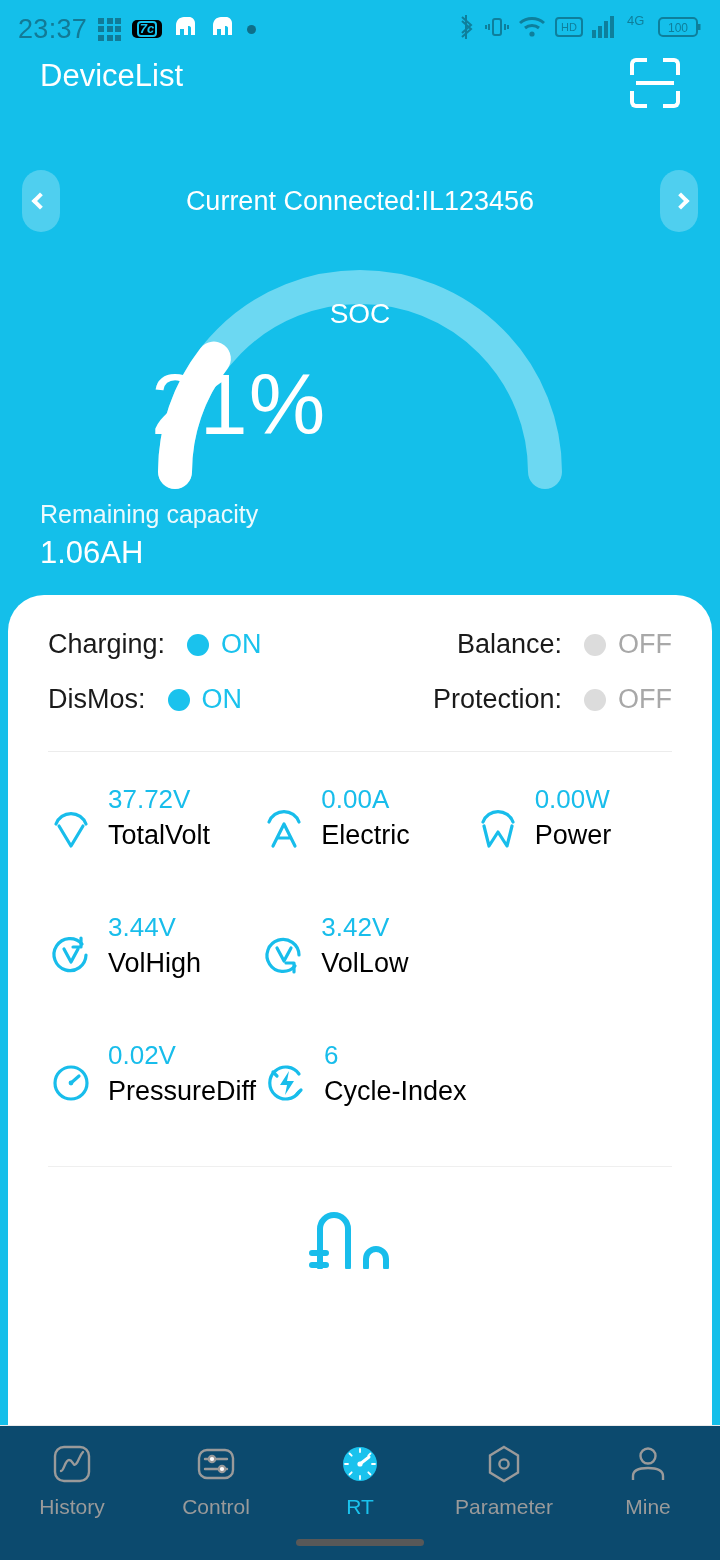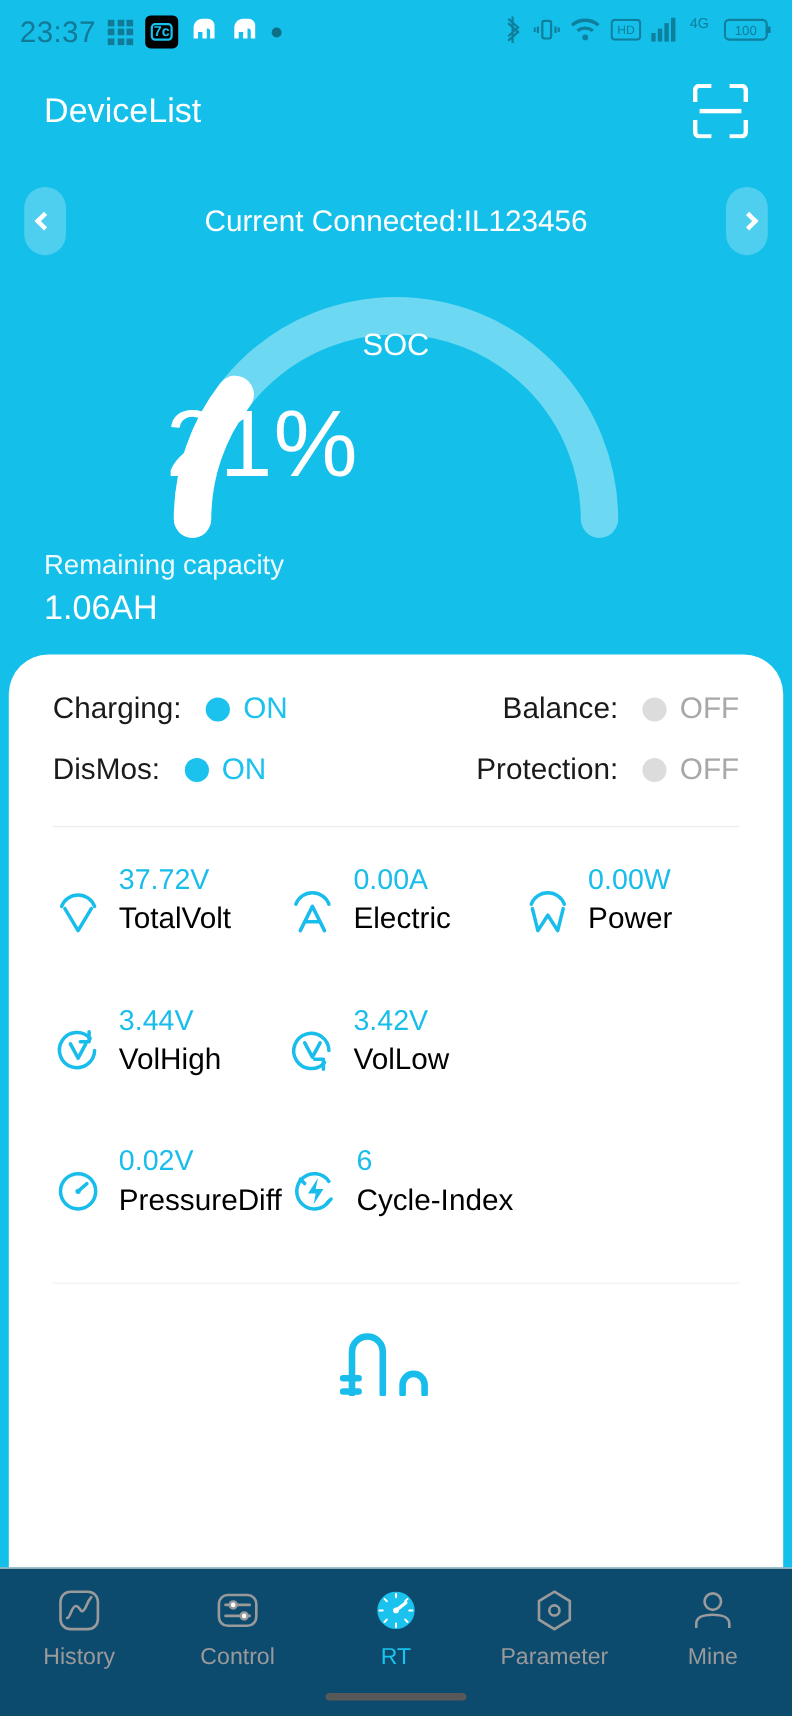--- a/index.html
+++ b/index.html
@@ -23,31 +23,31 @@
     padding: 0 18px;
     color: #0a7fa0;
   }
   .sb-left { display: flex; align-items: center; gap: 11px; }
   .sb-right { display: flex; align-items: center; gap: 9px; margin-left: auto; }
   .sb-time { font-size: 27px; color: #127a96; letter-spacing: .3px; }
   .sb-icon { display: block; }
   .grid-icon { display: grid; grid-template-columns: repeat(3, 6px); grid-template-rows: repeat(3, 6px); gap: 2.5px; }
   .grid-icon i { display: block; width: 6px; height: 6px; background: #117b97; }
   .badge-icon {
-    width: 30px; height: 30px; background: #000; border-radius: 5px;
+    width: 30px; height: 18px; background: #000; border-radius: 5px;
     display: flex; align-items: center; justify-content: center;
-    color: #16c3ee; font-size: 16px; font-weight: bold;
+    color: #16c3ee; font-size: 16px; font-weight: bold; font-style: italic;
   }
   .badge-icon span { border: 2px solid #16c3ee; border-radius: 4px; padding: 0 1px; line-height: 12px; font-size: 13px; }
   .dot-icon { width: 9px; height: 9px; border-radius: 50%; background: #0e6f89; }
 
   
   .header {
     position: absolute; top: 58px; left: 0; width: 720px; height: 86px;
-    display: flex; align-items: center; padding: 0 40px;
+    display: flex; align-items: flex-start; padding: 0 40px;
   }
   .header-title { color: #fff; font-size: 31px; }
   .scan-icon { margin-left: auto; position: relative; width: 50px; height: 50px; }
   .scan-icon i {
     position: absolute; width: 17px; height: 17px; border: 4px solid #fff;
   }
   .scan-icon i.tl { top: 0; left: 0; border-right: none; border-bottom: none; border-top-left-radius: 6px; }
   .scan-icon i.tr { top: 0; right: 0; border-left: none; border-bottom: none; border-top-right-radius: 6px; }
   .scan-icon i.bl { bottom: 0; left: 0; border-right: none; border-top: none; border-bottom-left-radius: 6px; }
   .scan-icon i.br { bottom: 0; right: 0; border-left: none; border-top: none; border-bottom-right-radius: 6px; }

